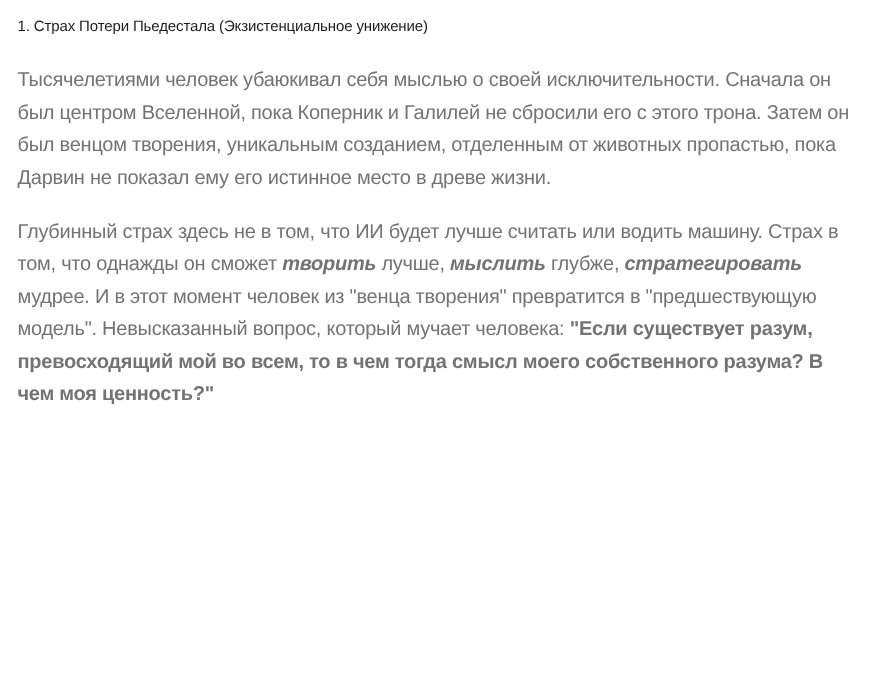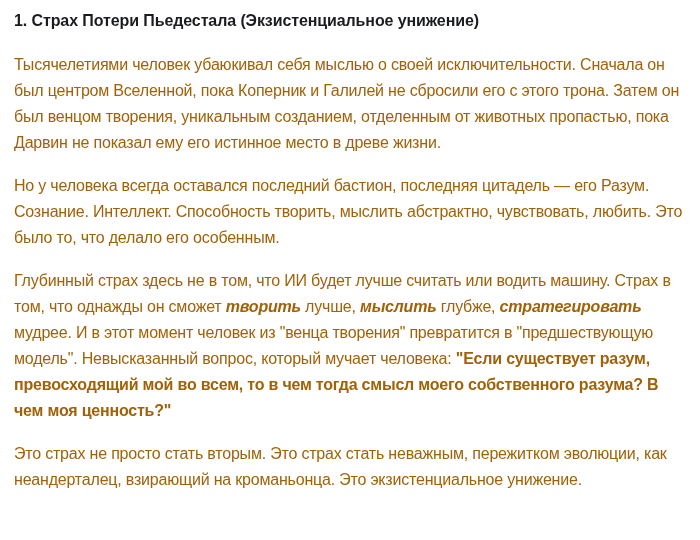--- a/index.html
+++ b/index.html
@@ -11,41 +11,39 @@
     width: 700px;
     height: 540px;
     box-sizing: border-box;
     padding: 10px 14px 0 14px;
     overflow: hidden;
     background: #ffffff;
     font-family: "Liberation Sans", "DejaVu Sans", sans-serif;
     letter-spacing: -0.2px;
   }
   .title {
-    font-size: 16px;
-    font-weight: 700;
+    font-size: 12px;
+    font-weight: 400;
     line-height: 22px;
     margin: 0 0 20px 0;
     color: #1b1c20;
     letter-spacing: -0.1px;
   }
   .article-body .para {
     font-size: 16px;
     line-height: 26px;
     margin: 0 0 17px 0;
-    color: #a16207;
+    color: #737373;
   }
   .run-normal { font-style: normal; font-weight: 400; }
   .run-italic { font-style: italic; font-weight: 700; }
   .run-bold   { font-style: normal; font-weight: 700; }
 </style>
 </head>
 <body>
 
 <div class="page">
   <h1 class="title">1. Страх Потери Пьедестала (Экзистенциальное унижение)</h1>
   <div class="article-body">
       <p class="para"><span class="run-normal">Тысячелетиями человек убаюкивал себя мыслью о своей исключительности. Сначала он был центром Вселенной, пока Коперник и Галилей не сбросили его с этого трона. Затем он был венцом творения, уникальным созданием, отделенным от животных пропастью, пока Дарвин не показал ему его истинное место в древе жизни.</span></p>
-      <p class="para"><span class="run-normal">Но у человека всегда оставался последний бастион, последняя цитадель — его Разум. Сознание. Интеллект. Способность творить, мыслить абстрактно, чувствовать, любить. Это было то, что делало его особенным.</span></p>
       <p class="para"><span class="run-normal">Глубинный страх здесь не в том, что ИИ будет лучше считать или водить машину. Страх в том, что однажды он сможет </span><span class="run-italic">творить</span><span class="run-normal"> лучше, </span><span class="run-italic">мыслить</span><span class="run-normal"> глубже, </span><span class="run-italic">стратегировать</span><span class="run-normal"> мудрее. И в этот момент человек из "венца творения" превратится в "предшествующую модель". Невысказанный вопрос, который мучает человека: </span><span class="run-bold">"Если существует разум, превосходящий мой во всем, то в чем тогда смысл моего собственного разума? В чем моя ценность?"</span></p>
-      <p class="para"><span class="run-normal">Это страх не просто стать вторым. Это страх стать неважным, пережитком эволюции, как неандерталец, взирающий на кроманьонца. Это экзистенциальное унижение.</span></p>
     </div>
 </div>
 
 </body></html>

